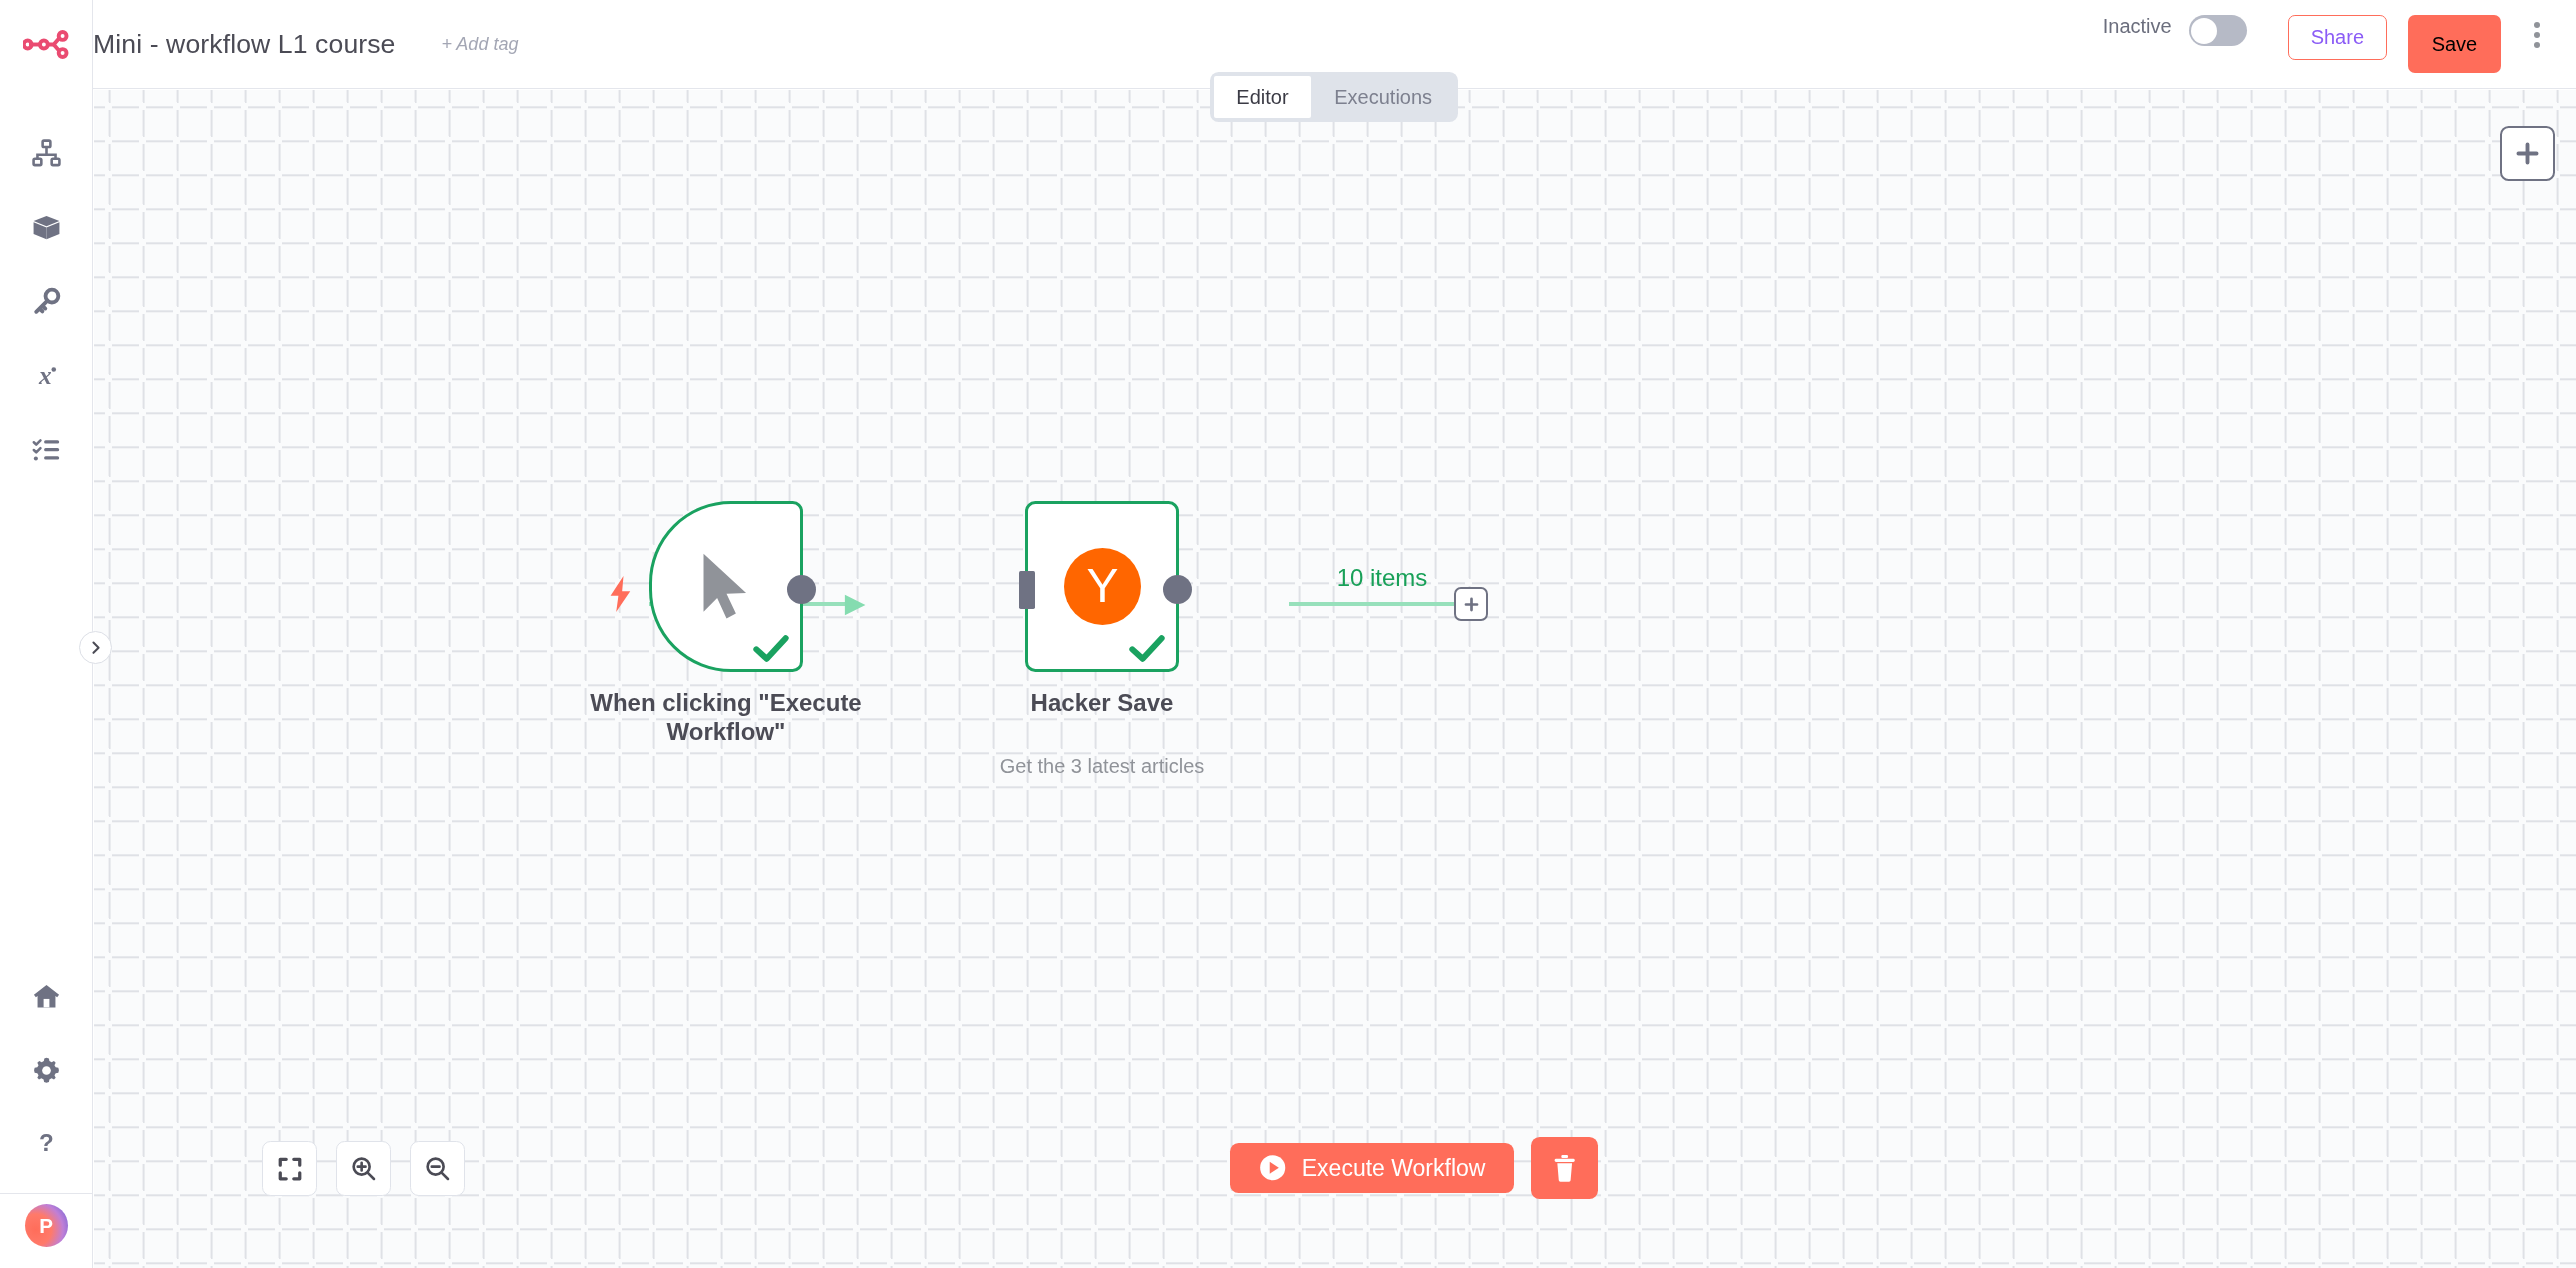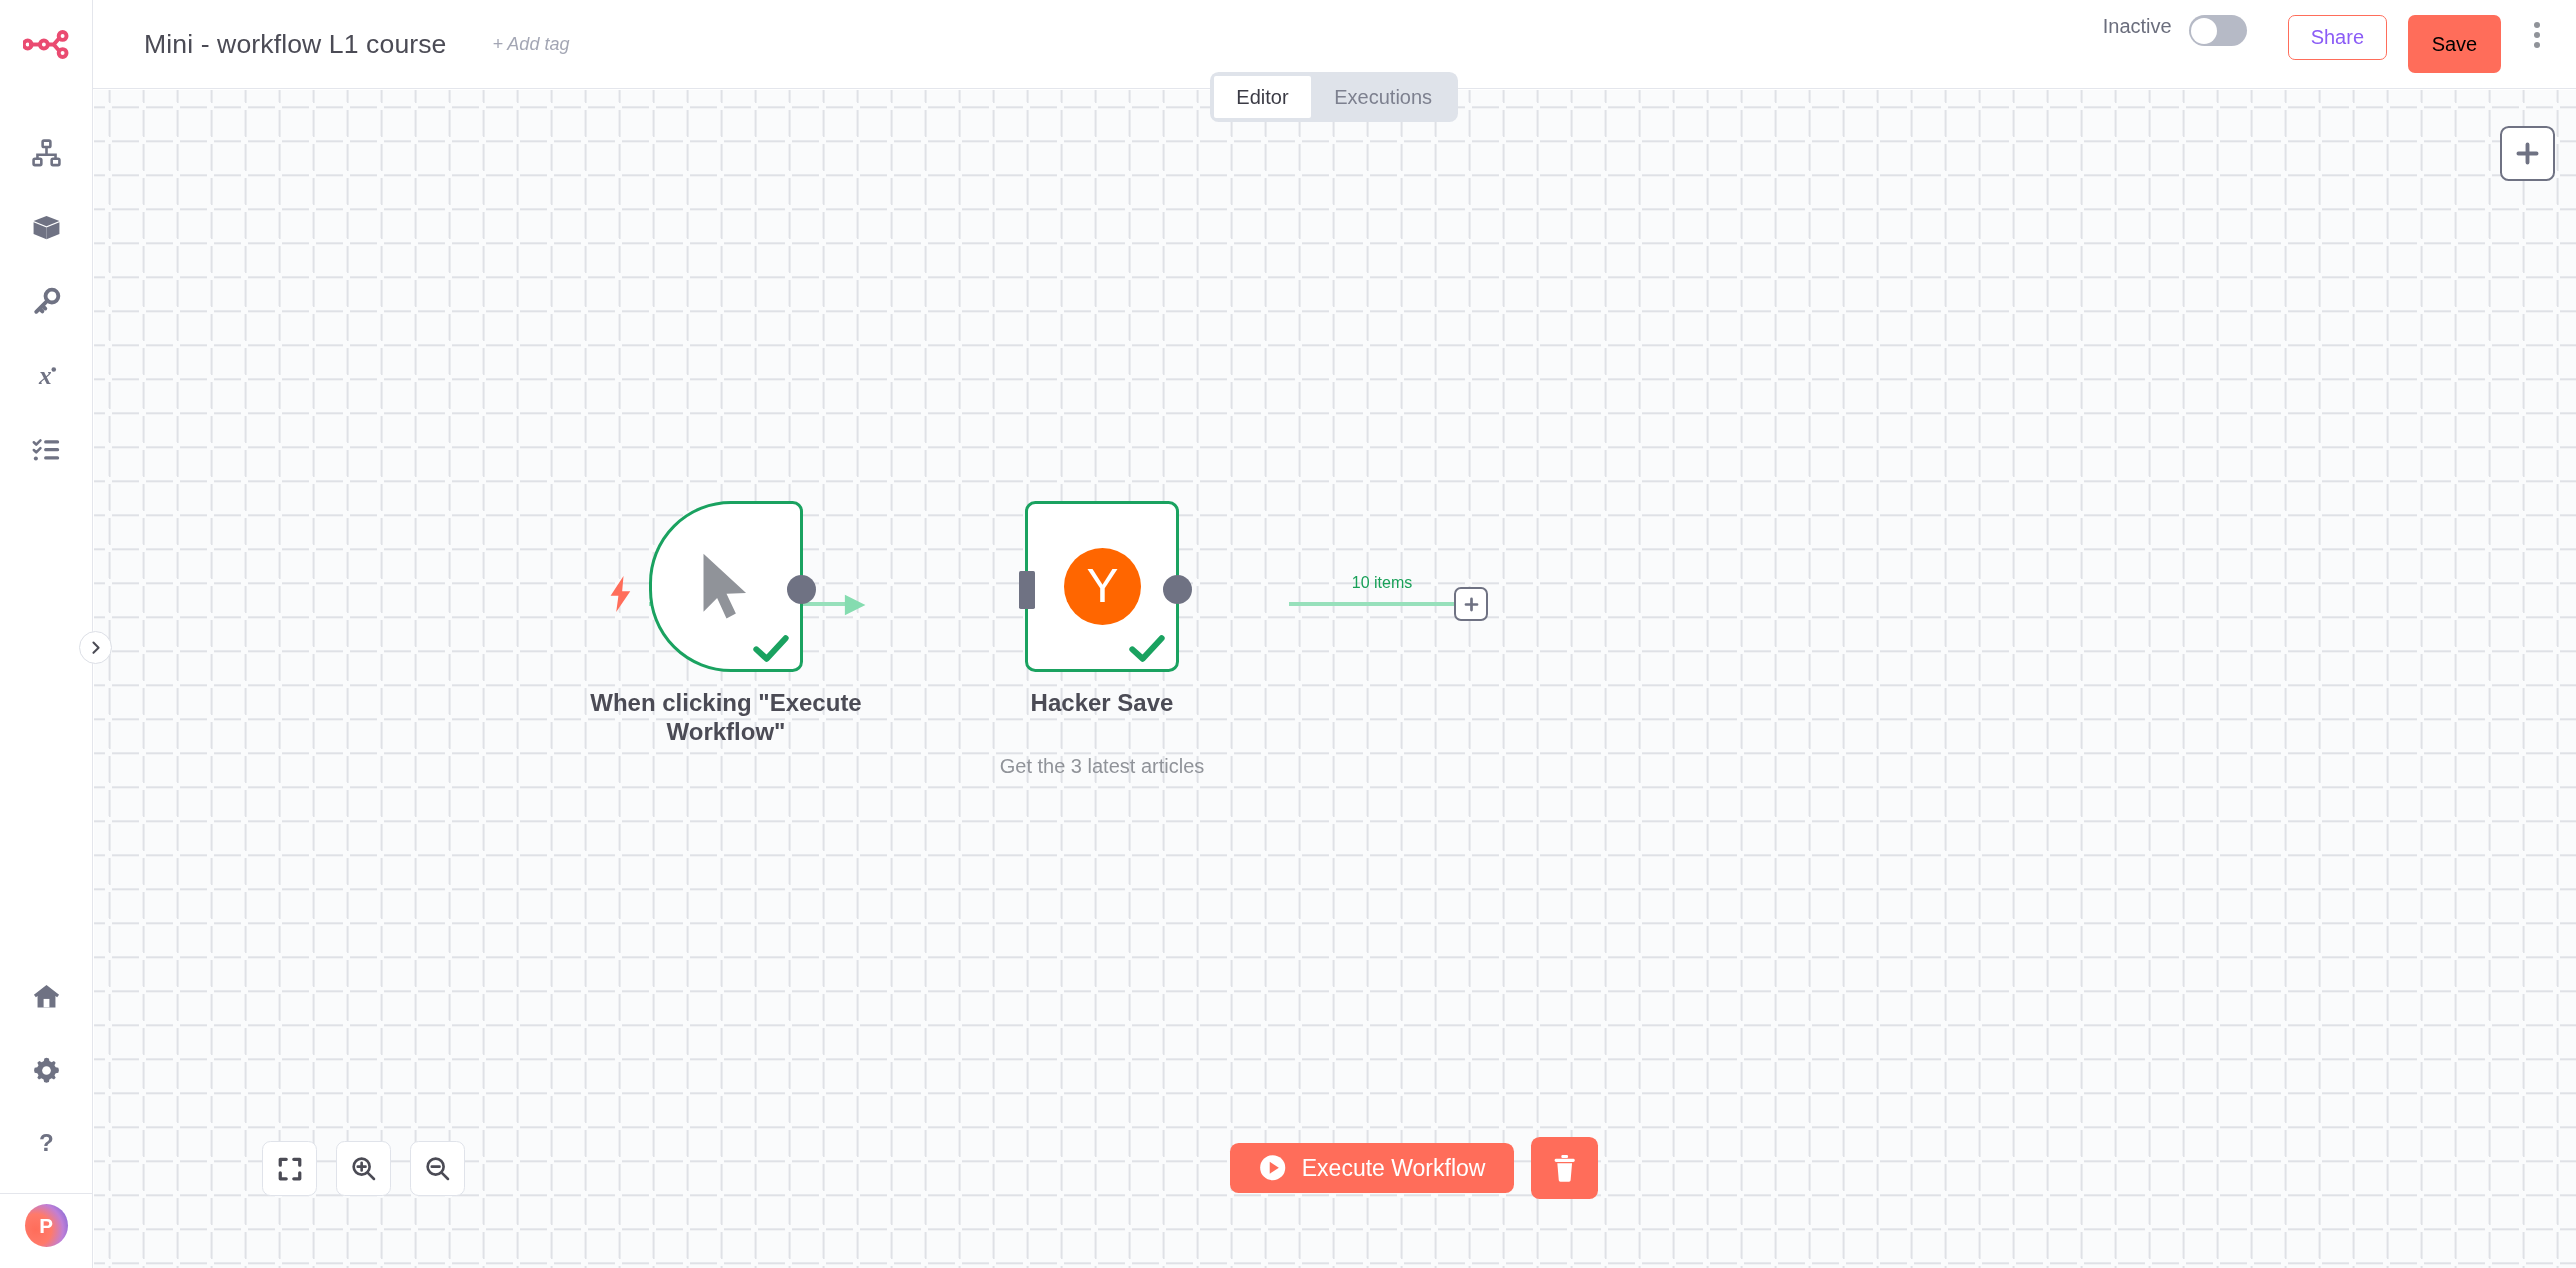--- a/index.html
+++ b/index.html
@@ -35,21 +35,21 @@
     background: #fff; border: 0.9px solid #dcdfe6; display: flex; align-items: center; justify-content: center;
     z-index: 32; cursor: pointer;
   }
 
   
   #header {
     position: absolute; left: 93px; top: 0; width: 2483px; height: 89px;
     background: #fff; border-bottom: 0.9px solid #e4e6ec;
     display: flex; align-items: center; z-index: 25;
   }
-  #wf-title { margin-left: 51px; font-size: 26.6px; color: #4b4b55; letter-spacing: 0.1px; }
+  #wf-title { font-size: 26.6px; color: #4b4b55; letter-spacing: 0.1px; }
   #add-tag { margin-left: 46px; font-size: 18px; color: #a3a6b4; cursor: pointer; font-style: italic; }
   .hdr-right { margin-left: auto; display: flex; align-items: flex-start; padding-right: 29px; }
   #active-label { font-size: 20px; color: #6b6e7d; margin-right: 17px; }
   .toggle {
     width: 58px; height: 31px; border-radius: 15.4px; background: #b6bac6; position: relative; cursor: pointer;
   }
   .toggle .knob {
     position: absolute; left: 2.6px; top: 2.6px; width: 26px; height: 26px; border-radius: 50%;
     background: #fff;
   }
@@ -154,21 +154,21 @@
   }
   .node-sub {
     position: absolute; top: 254px; left: 50%; transform: translateX(-50%);
     width: 360px; text-align: center; font-size: 20px; color: #909399;
   }
 
   
   .conn { position: absolute; }
   .conn-line { position: absolute; height: 4.3px; background: #97e0bb; top: 0; left: 0; }
   .conn-label {
-    position: absolute; font-size: 16px; color: #18a058; white-space: nowrap;
+    position: absolute; font-size: 24px; color: #18a058; white-space: nowrap;
     transform: translate(-50%, -100%);
   }
   .conn-arrow { position: absolute; line-height: 0; }
 
   .plus-stub {
     position: absolute; width: 34px; height: 34px; border-radius: 6.9px;
     background: #fff; border: 2.1px solid #6f7283;
     display: flex; align-items: center; justify-content: center; cursor: pointer;
   }
 

